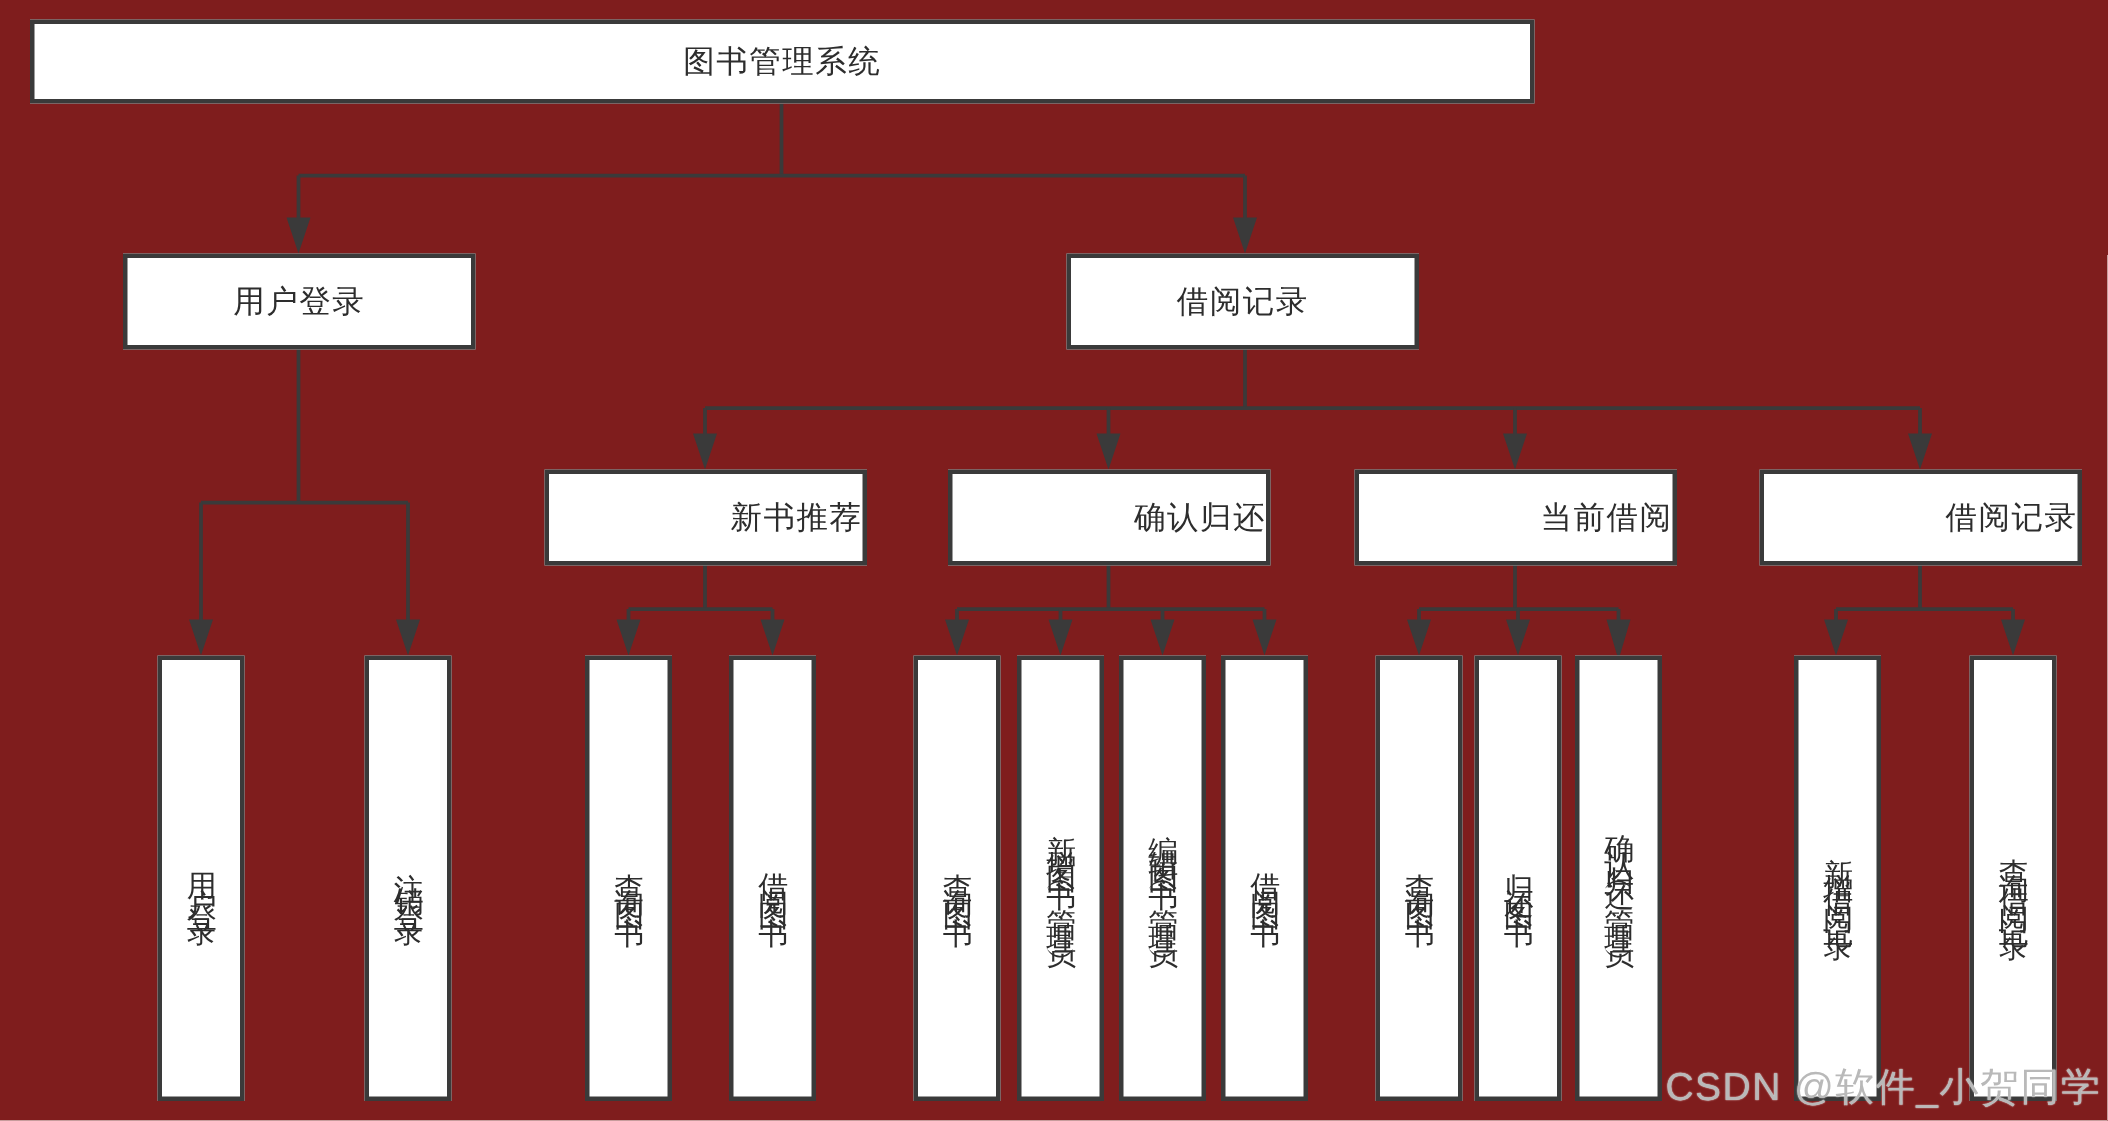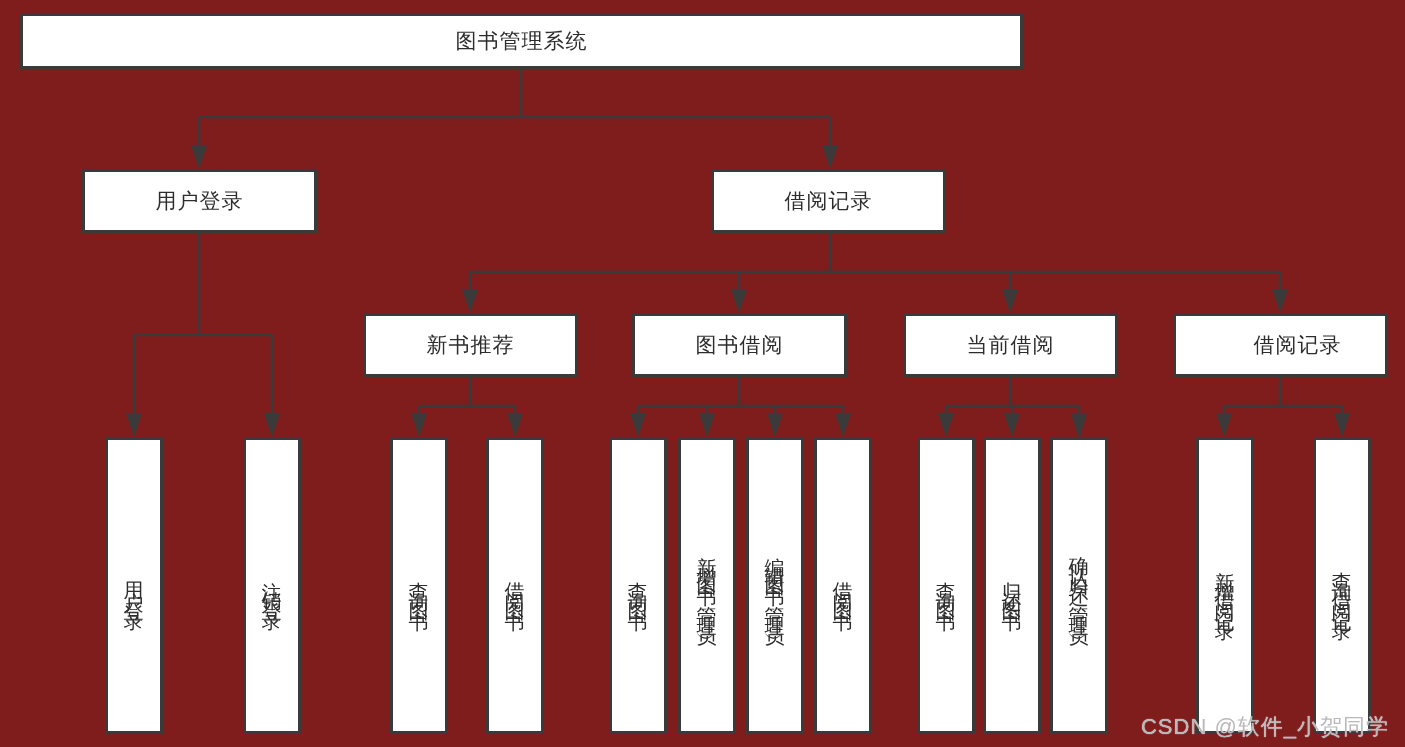--- a/index.html
+++ b/index.html
@@ -35,21 +35,21 @@
     writing-mode: vertical-rl;
     text-orientation: mixed;
     font-size: 20px;
     letter-spacing: 10px;
     color: #2d2d2d;
     line-height: 1;
   }
   
   .root    { left: 20px;   top: 13px;  width: 1003px; height: 56px; }
   .lvl2    { top: 169px; height: 64px; width: 235px; }
-  .lvl3    { top: 313px; height: 64px; width: 215px; }
+  .lvl3    { top: 313px; height: 64px; width: 215px; justify-content: flex-end; }
   .tall    { top: 437px; height: 297px; width: 58px; }
   .x-login   { left: 82px; }
   .x-mgmt    { left: 711px; }
   .x-newrec  { left: 363px; }
   .x-borrow  { left: 632px; }
   .x-current { left: 903px; }
   .x-record  { left: 1173px; padding-left: 34px; }
   .t1  { left: 105px; }
   .t2  { left: 243px; }
   .t3  { left: 390px; }
@@ -58,23 +58,23 @@
   .t6  { left: 678px; }
   .t7  { left: 746px; }
   .t8  { left: 814px; }
   .t9  { left: 917px; }
   .t10 { left: 983px; }
   .t11 { left: 1050px; }
   .t12 { left: 1196px; }
   .t13 { left: 1313px; }
   #watermark {
     position: absolute;
-    right: 16px;
+    right: 4px;
     bottom: 5px;
-    font-size: 22px;
+    font-size: 26px;
     color: #b9b9b9;
     letter-spacing: 1px;
     white-space: nowrap;
     text-shadow: 0 0 1px #ffffff;
   }
   line { stroke: #3a3a3a; stroke-width: 2.5; }
   polygon { fill: #3a3a3a; }
 </style>
 </head>
 <body>
@@ -165,21 +165,21 @@
     <span>用户登录</span>
   </div>
   <div class="box hbox lvl2 x-mgmt">
     <span>借阅记录</span>
   </div>
 
   <div class="box hbox lvl3 x-newrec">
     <span>新书推荐</span>
   </div>
   <div class="box hbox lvl3 x-borrow">
-    <span>图书借阅</span>
+    <span>确认归还</span>
   </div>
   <div class="box hbox lvl3 x-current">
     <span>当前借阅</span>
   </div>
   <div class="box hbox lvl3 x-record">
     <span>借阅记录</span>
   </div>
 
   <div class="box vbox tall t1">
     <span>用户登录</span>

